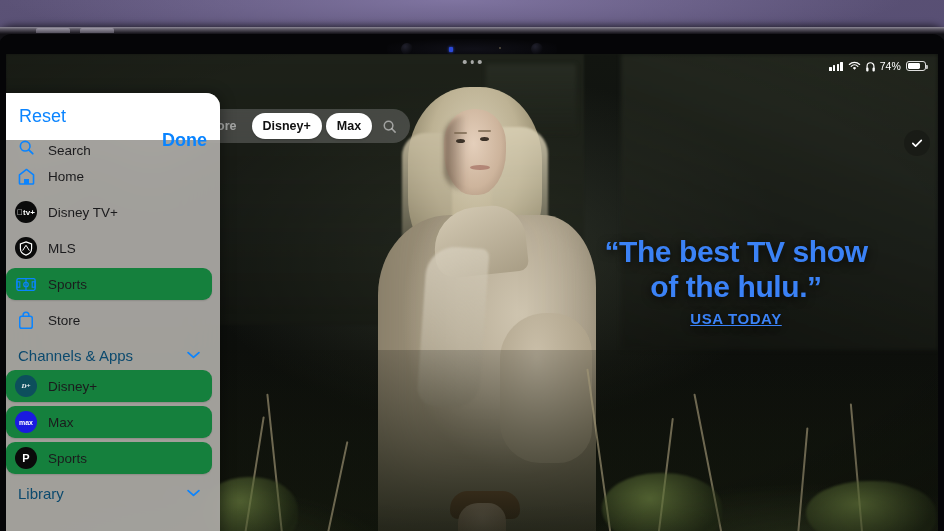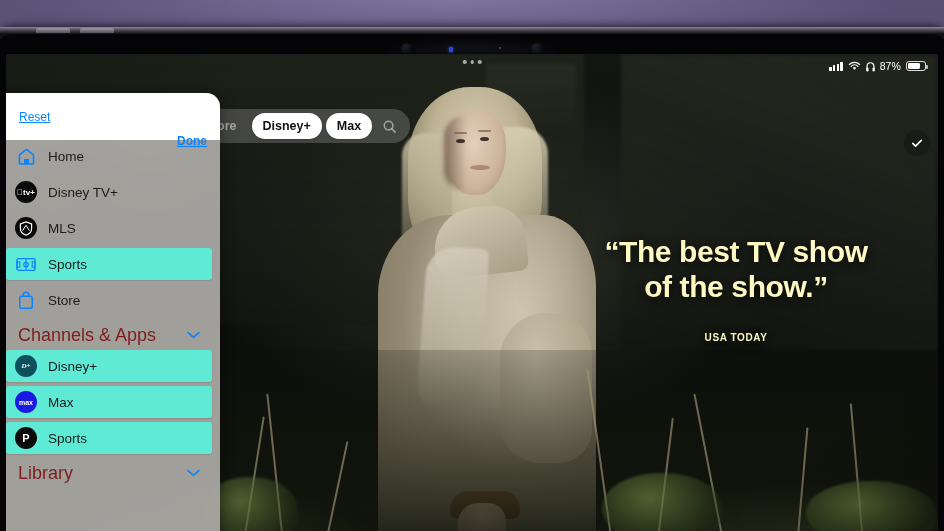--- a/index.html
+++ b/index.html
@@ -219,29 +219,29 @@
   }
   .batt::after{
     content:""; position:absolute; right:-3px; top:3px; width:1.6px; height:4px;
     background:rgba(255,255,255,.7); border-radius:0 1px 1px 0;
   }
   .batt span{ display:block; height:100%; background:#fff; border-radius:1.4px; }
 
   
   .quote {
     position:absolute; left: 560px; top: 180px; width: 340px;
-    text-align:center; color:#fef9c3;
+    text-align:center; color:#3b82f6;
     text-shadow: 0 2px 10px rgba(0,0,0,.75);
     pointer-events:none;
   }
   .quote-line {
     font-size: 30px; font-weight: 700; line-height: 1.17; letter-spacing:-.4px;
   }
   .quote-src {
-    margin-top: 28px; font-size: 10px; font-weight: 600; letter-spacing:.6px;
+    margin-top: 6px; font-size: 15px; font-weight: 600; letter-spacing:.6px;text-decoration:underline;
   }
 
   
   .navbar {
     position:absolute; left: 12px; top: 55px;
     display:flex; align-items:center; gap:4px;
     height: 34px; padding: 0 8px;
     background: rgba(128,128,128,.42);
     border-radius: 17px;
     backdrop-filter: blur(14px);
@@ -281,38 +281,38 @@
     backdrop-filter: blur(22px);
     border-radius: 0 14px 0 0;
     overflow:hidden;
     box-shadow: 2px 0 14px rgba(0,0,0,.35);
   }
   .sb-header {
     position:relative; height: 47px; background:#fff;
     display:flex; align-items:center; justify-content:space-between;
     padding: 0 13px 0 21px;
   }
-  .sb-header-btn { color:#0a84ff; font-size:12px; font-weight:400;text-decoration:underline; }
+  .sb-header-btn { color:#0a84ff; font-size:18px; font-weight:400; }
   .sb-header-btn.done { font-weight:700;margin-top:48px; }
 
   .sb-scroll { position:absolute; left:0; right:0; top:47px; bottom:0; padding: 0 8px; }
 
   .sb-row {
     display:flex; align-items:center; gap:11px;
     height: 32px; padding: 0 10px 0 9px;
     font-size: 13.5px; color:#1b1b1d;
     margin-bottom: 4px;
   }
-  .sb-row.card { background:#5eead4; border-radius: 3px; box-shadow: 0 1px 1.5px rgba(0,0,0,.12); }
+  .sb-row.card { background:#15803d; border-radius: 9px; box-shadow: 0 1px 1.5px rgba(0,0,0,.12); }
   .sb-row.clipped { height: 18px; margin-bottom: 2px; overflow:hidden; align-items:flex-end; }
 
   .sb-group {
     display:flex; align-items:center; justify-content:space-between;
     height: 30px; padding: 0 12px 0 12px;
-    font-size: 18px; color:#7f1d1d; font-weight:400;
+    font-size: 15px; color:#0c4a6e; font-weight:400;
   }
   .chev { color:#0a84ff; font-size:11px; font-weight:700; }
 
   .ico { width: 22px; height: 22px; flex:none; display:flex; align-items:center; justify-content:center;text-align:center; }
   .ico.round { border-radius:50%; color:#fff; font-size:8px; font-weight:700; }
   .ico.atv   { background:#0b0b0b; }
   .ico.mls   { background:#0b0b0b; }
   .ico.disney{ background:#0d4f5c; }
   .ico.hulu  { background:#1ac964; font-size:7px; }
   .ico.max   { background:#1a1ae0; font-size:7px; }
@@ -401,29 +401,29 @@
           <svg width="13" height="10" viewBox="0 0 16 12">
             <path d="M8 10.6 5.9 8.4a3 3 0 0 1 4.2 0z" fill="#fff"></path>
             <path d="M3.9 6.4a5.9 5.9 0 0 1 8.2 0" stroke="#fff" stroke-width="1.5" fill="none" stroke-linecap="round"></path>
             <path d="M1.7 4.1a9 9 0 0 1 12.6 0" stroke="#fff" stroke-width="1.5" fill="none" stroke-linecap="round"></path>
           </svg>
           <svg width="9" height="11" viewBox="0 0 10 12">
             <path d="M1.2 8V5.6a3.8 3.8 0 0 1 7.6 0V8" stroke="#fff" stroke-width="1.3" fill="none" stroke-linecap="round"></path>
             <rect x="0.2" y="7.2" width="2.6" height="4.4" rx="1.2" fill="#fff"></rect>
             <rect x="7.2" y="7.2" width="2.6" height="4.4" rx="1.2" fill="#fff"></rect>
           </svg>
-          <span>87%</span>
+          <span>74%</span>
           <span class="batt">
               <span style="width:74%"></span>
             </span>
         </div>
 
         <div class="quote">
           <div class="quote-line">“The best TV show</div>
-          <div class="quote-line">of the show.”</div>
+          <div class="quote-line">of the hulu.”</div>
           <div class="quote-src">USA TODAY</div>
         </div>
 
         <div class="navbar">
           <div class="nav-item">
             <span>Home</span>
           </div>
           <div class="nav-item">
             <span class="apple-glyph"></span>
             <span>tv+</span>
@@ -456,20 +456,29 @@
 
         <div class="sidebar">
 
           <div class="sb-header">
             <span class="sb-header-btn">Reset</span>
             <span class="sb-header-btn done">Done</span>
           </div>
 
           <div class="sb-scroll">
 
+            <div class="sb-row clipped">
+              <span class="ico">
+                <svg width="17" height="17" viewBox="0 0 18 18">
+                  <circle cx="7.6" cy="7.6" r="5.1" stroke="#0a84ff" stroke-width="1.7" fill="none"></circle>
+                  <line x1="11.4" y1="11.4" x2="15.6" y2="15.6" stroke="#0a84ff" stroke-width="1.9" stroke-linecap="round"></line>
+                </svg>
+              </span>
+              <span>Search</span>
+            </div>
 
             <div class="sb-row">
               <span class="ico">
                 <svg width="19" height="19" viewBox="0 0 20 20">
                   <path d="M10 2.6 2.6 8.4V17a.9.9 0 0 0 .9.9h13a.9.9 0 0 0 .9-.9V8.4z" fill="none" stroke="#0a84ff" stroke-width="1.7" stroke-linejoin="round"></path>
                   <path d="M7.4 17.9v-5.3h5.2v5.3" fill="#0a84ff"></path>
                 </svg>
               </span>
               <span>Home</span>
             </div>

